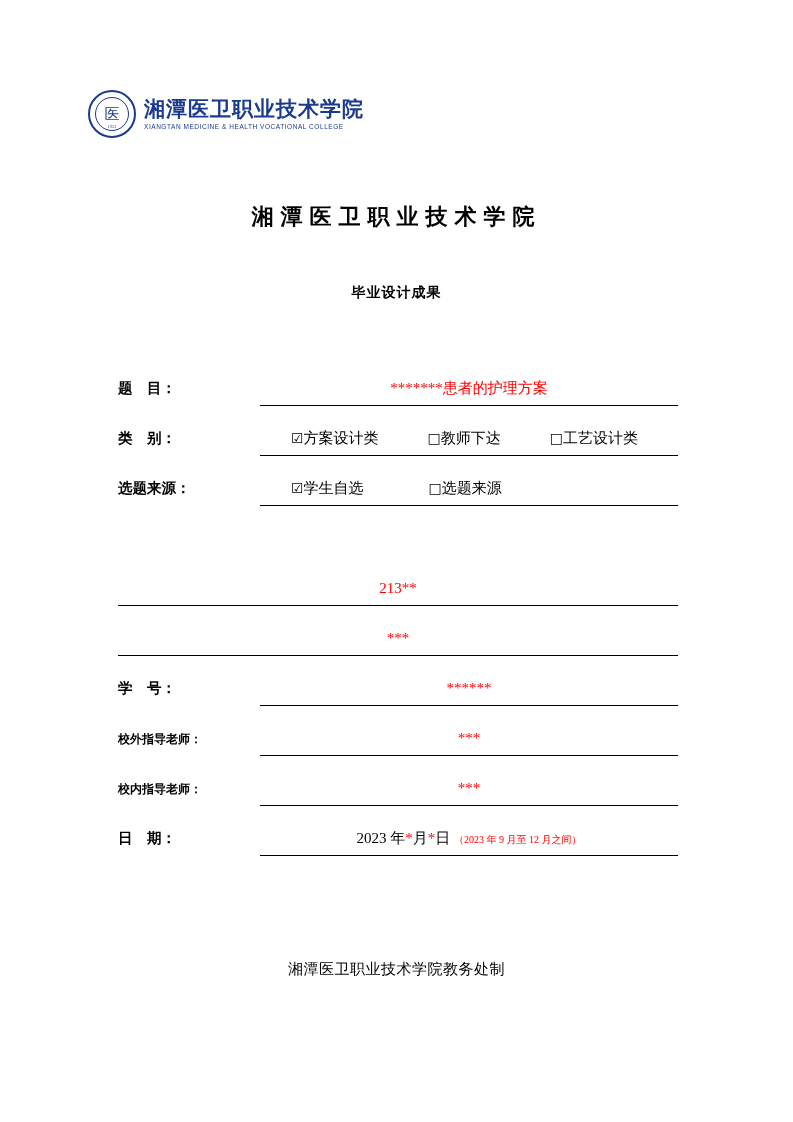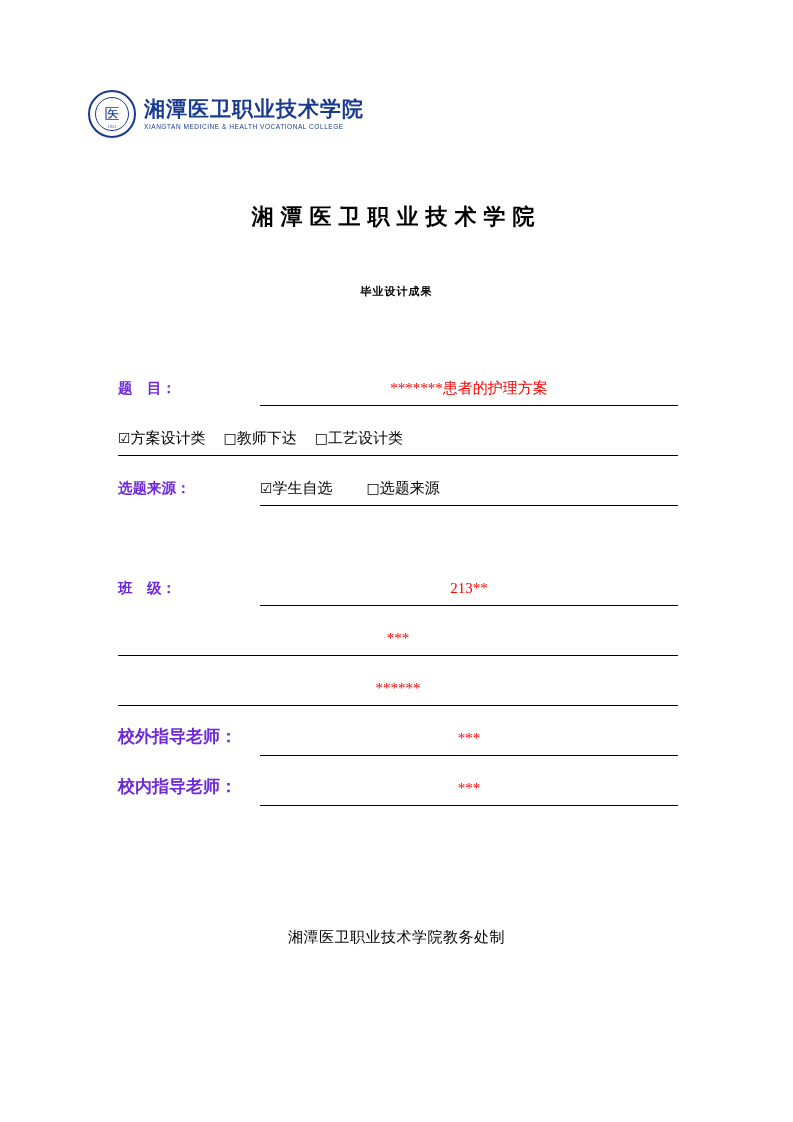--- a/index.html
+++ b/index.html
@@ -99,21 +99,21 @@
     color: #000;
   }
   .doc-title {
     position: absolute;
     left: 0;
     right: 0;
     top: 284px;
     text-align: center;
     font-family: "Liberation Sans", sans-serif;
     font-weight: bold;
-    font-size: 11px;
+    font-size: 14px;
     letter-spacing: 1px;
     color: #000;
   }
 
   
   .form {
     position: absolute;
     left: 118px;
     top: 356px;
     width: 560px;
@@ -123,26 +123,26 @@
     align-items: flex-end;
     min-height: 50px;
   }
   .label {
     width: 142px;
     flex: 0 0 142px;
     text-align: left;
     font-family: "Liberation Sans", sans-serif;
     font-weight: bold;
     font-size: 14.5px;
-    color: #6d28d9;
+    color: #000000;
     padding-bottom: 8px;
     white-space: nowrap;
   }
   .label.wide {
-    font-size: 17px;
+    font-size: 12px;
   }
   .value {
     flex: 1 1 auto;
     border-bottom: 1px solid #000;
     padding-bottom: 6px;
     min-height: 24px;
     box-sizing: border-box;
     text-align: center;
     font-size: 15px;
     line-height: 1.4;
@@ -158,40 +158,41 @@
     align-items: baseline;
     gap: 18px;
     font-size: 15px;
     white-space: nowrap;
   }
   .checks.src {
     gap: 34px;
   }
   .chk {
     display: inline-block;
+    margin-left: 31px;
   }
   .box {
     font-family: "DejaVu Sans", sans-serif;
     font-size: 14px;
   }
   .date-line {
     font-size: 15px;
   }
   .date-note {
     font-size: 10px;
     color: #ff0000;
   }
   .date-star { color: #ff0000; }
 
   
   .footer {
     position: absolute;
     left: 0;
     right: 0;
-    top: 928px;
+    top: 960px;
     text-align: center;
     font-size: 15px;
     font-family: "Liberation Serif", serif;
     letter-spacing: 0.5px;
   }
 </style>
 </head>
 <body>
 
 <div class="page">
@@ -213,20 +214,21 @@
   <div class="form">
 
     <div class="row">
       <div class="label">题　目：</div>
       <div class="value">
         <span class="red">*******患者的护理方案</span>
       </div>
     </div>
 
     <div class="row">
+      <div class="label">类　别：</div>
       <div class="value">
         <div class="checks">
           <span class="chk"><span class="box">☑</span><span>方案设计类</span></span>
           <span class="chk"><span class="box">□</span><span>教师下达</span></span>
           <span class="chk"><span class="box">□</span><span>工艺设计类</span></span>
         </div>
       </div>
     </div>
 
     <div class="row">
@@ -236,50 +238,56 @@
           <span class="chk"><span class="box">☑</span><span>学生自选</span></span>
           <span class="chk"><span class="box">□</span><span>选题来源</span></span>
         </div>
       </div>
     </div>
 
     <div class="row">
     </div>
 
     <div class="row">
-      <div class="label">班　级：</div>
       <div class="value">
         <span class="red">213**</span>
       </div>
     </div>
 
     <div class="row">
       <div class="value">
         <span class="red">***</span>
       </div>
     </div>
 
     <div class="row">
+      <div class="label">学　号：</div>
       <div class="value">
         <span class="red">******</span>
       </div>
     </div>
 
     <div class="row">
       <div class="label wide">校外指导老师：</div>
       <div class="value">
         <span class="red">***</span>
       </div>
     </div>
 
     <div class="row">
       <div class="label wide">校内指导老师：</div>
       <div class="value">
         <span class="red">***</span>
       </div>
     </div>
 
+    <div class="row">
+      <div class="label">日　期：</div>
+      <div class="value">
+        <span class="date-line"><span>2023 年</span><span class="date-star">*</span><span>月</span><span class="date-star">*</span><span>日</span> <span class="date-note">（2023 年 9 月至 12 月之间）</span></span>
+      </div>
+    </div>
 
   </div>
 
   <div class="footer">湘潭医卫职业技术学院教务处制</div>
 
 </div>
 
 </body></html>

